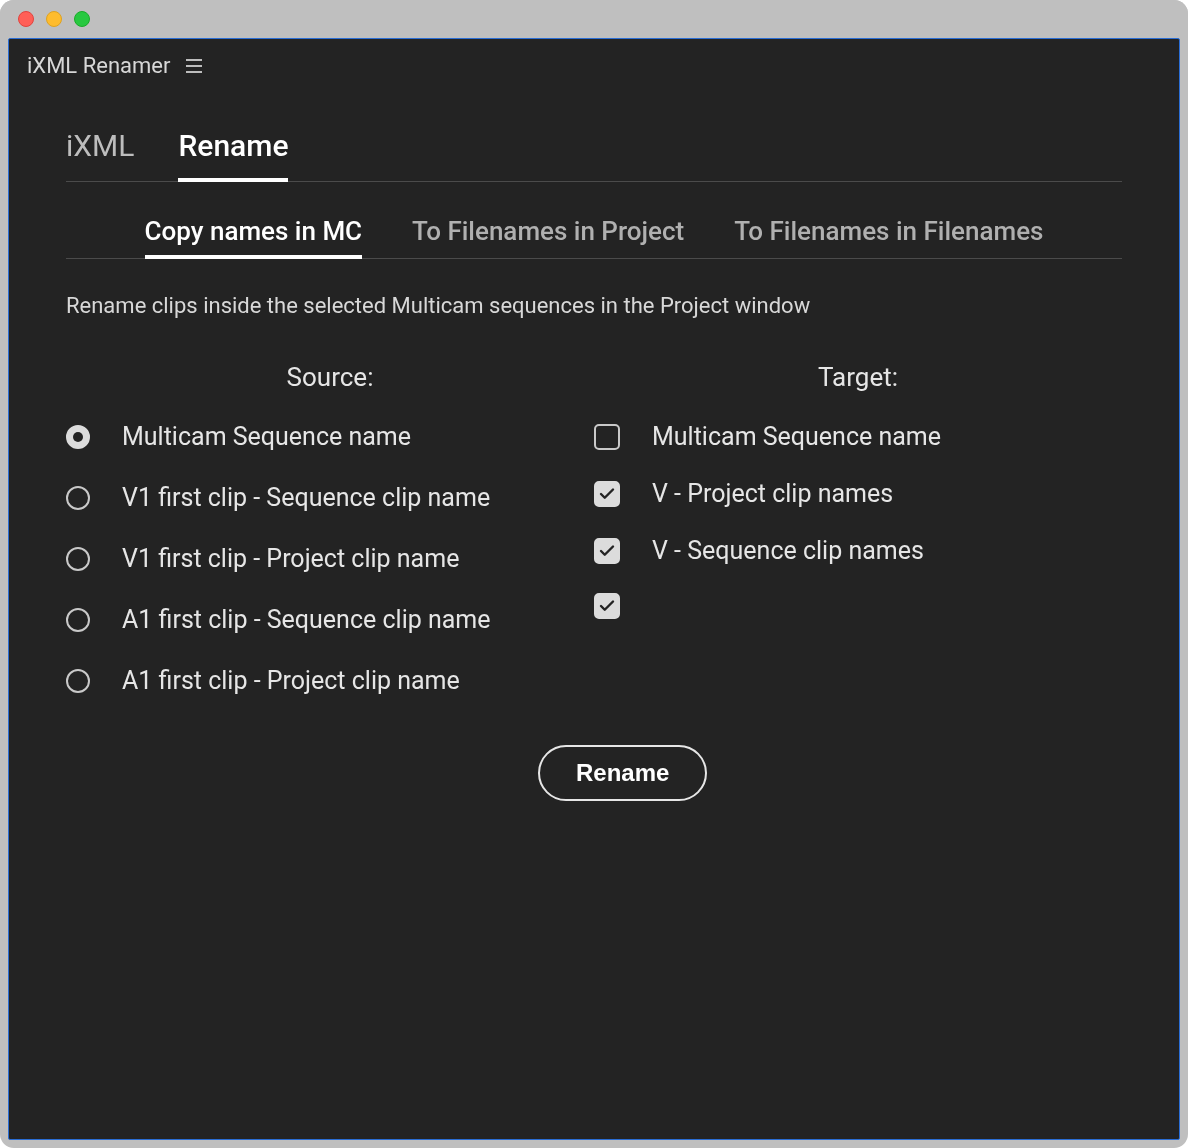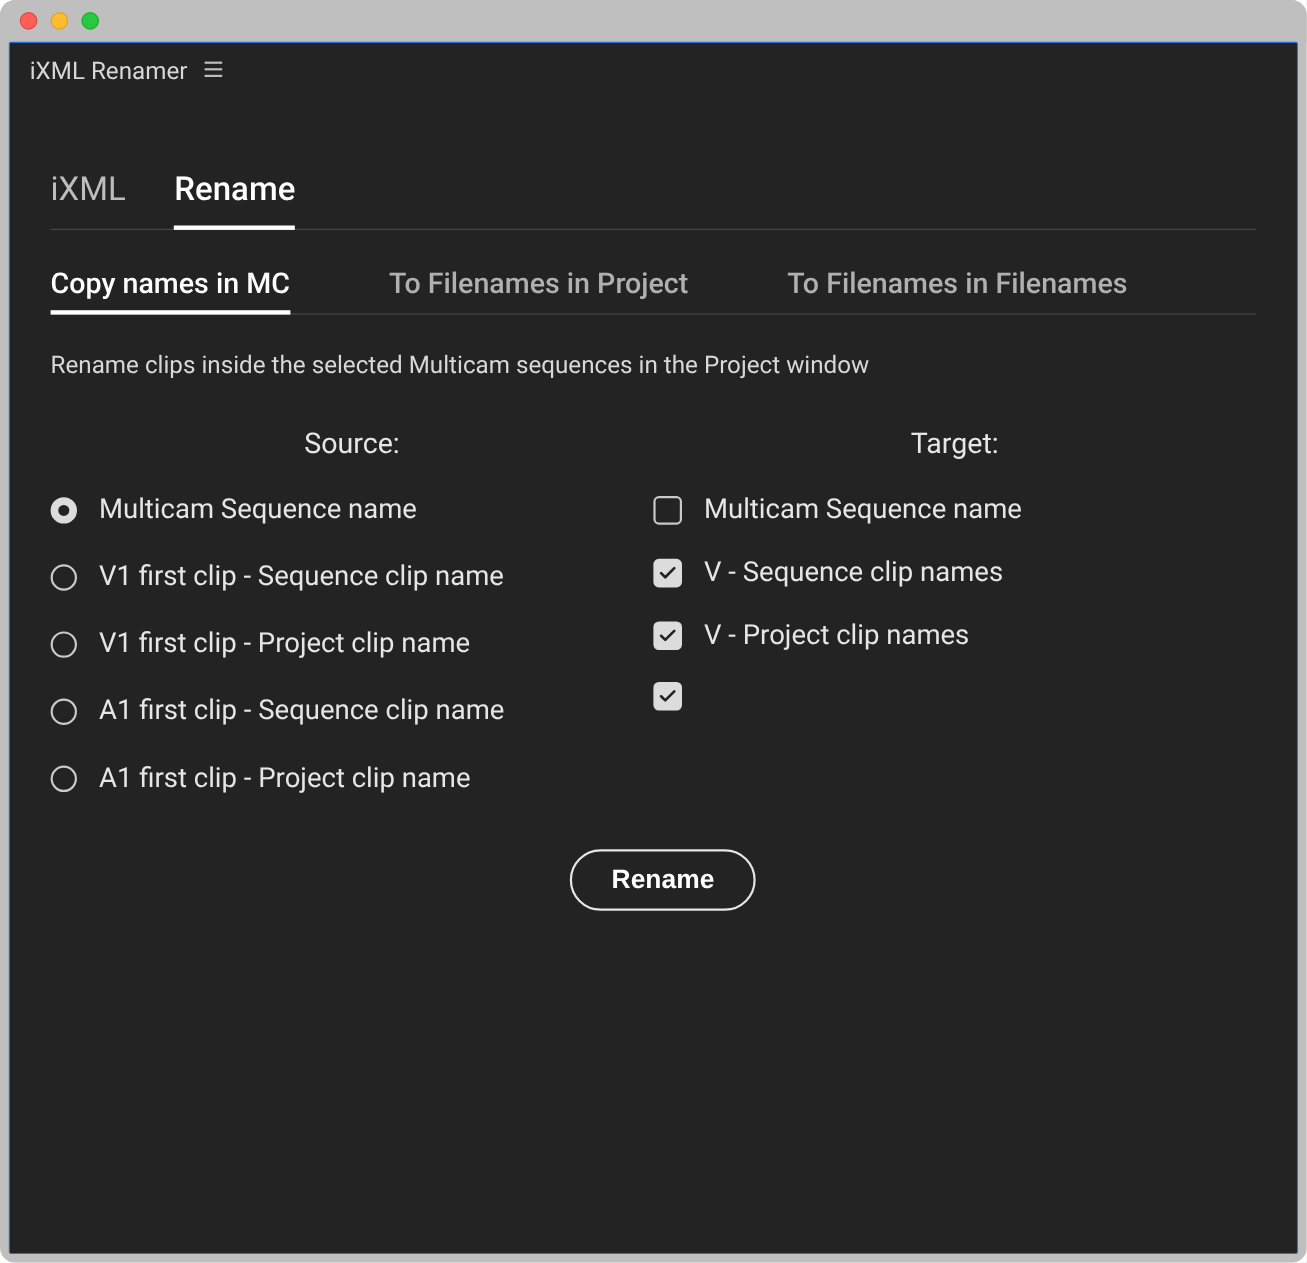--- a/index.html
+++ b/index.html
@@ -26,49 +26,50 @@
     margin: 0 8px 8px 8px;
     flex: 1;
     background: #232323;
     border: 1.5px solid #2a6dd4;
     border-radius: 2px;
     color: #e6e6e6;
     display: flex; flex-direction: column;
     overflow: hidden;
   }
   .panel-header {
-    display: flex; align-items: flex-start;
+    display: flex; align-items: center;
     padding: 14px 18px 50px 18px;
     gap: 14px;
   }
   .panel-title { font-size: 22px; color: #d7d7d7; font-weight: 400; }
   .hamburger {
     display: inline-flex; flex-direction: column; gap: 4px;
     justify-content: center; align-items: center;
     width: 20px; height: 20px; cursor: pointer;
   }
   .hamburger span { display: block; width: 16px; height: 2px; background: #bdbdbd; }
-  .main { padding: 0 37px; margin-top: 27px; }
+  .main { padding: 0 57px; }
   .tabs-primary {
     display: flex; gap: 44px;
     border-bottom: 1px solid #4b4b4b;
   }
   .tab-primary {
     font-size: 30px; color: #bdbdbd; padding-bottom: 18px;
     cursor: pointer; position: relative;
   }
   .tab-primary.active { color: #ffffff; font-weight: 500; }
   .tab-primary.active::after {
     content: ""; position: absolute; left: 0; right: 0; bottom: -1px;
     height: 4px; background: #fff;
   }
   .tabs-secondary {
-    display: flex; gap: 90px;
+    display: flex; gap: 50px;
     border-bottom: 1px solid #4b4b4b;
     margin-top: 34px;
+    justify-content: center;
   }
   .tab-secondary {
     font-size: 26px; color: #b0b0b0; padding-bottom: 12px;
     cursor: pointer; position: relative; white-space: nowrap;
     font-weight: 500;
   }
   .tab-secondary.active { color: #ffffff; }
   .tab-secondary.active::after {
     content: ""; position: absolute; left: 0; right: 0; bottom: -1px;
     height: 4px; background: #fff;
@@ -76,21 +77,21 @@
   .description {
     font-size: 22px; color: #d8d8d8; margin-top: 34px;
     font-weight: 400;
   }
   .columns {
     display: flex; margin-top: 44px; gap: 0;
   }
   .col { flex: 0 0 50%; text-align: center; }
   .col-heading { font-size: 26px; color: #e6e6e6; margin-bottom: 30px; font-weight: 400; }
   .option-row {
-    display: flex; align-items: center; gap: 20px;
+    display: flex; align-items: center; gap: 32px;
     margin-bottom: 32px;
   }
   .option-row .lbl { font-size: 25px; color: #e6e6e6; }
   .option-row.cb { margin-bottom: 28px; }
   
   .radio {
     width: 24px; height: 24px; border-radius: 50%;
     border: 2.5px solid #c9c9c9;
     display: inline-flex; align-items: center; justify-content: center;
     flex-shrink: 0; cursor: pointer; background: transparent;
@@ -205,29 +206,29 @@
               
             </span>
             <span class="lbl">Multicam Sequence name</span>
           </div>
           <div class="option-row cb">
             <span class="checkbox checked">
               <svg width="18" height="18" viewBox="0 0 24 24" fill="none">
                   <path d="M4 12l5 5L20 6" stroke="#232323" stroke-width="3.2" stroke-linecap="round" stroke-linejoin="round"></path>
                 </svg>
             </span>
-            <span class="lbl">V - Sequence clip names</span>
+            <span class="lbl">V - Project clip names</span>
           </div>
           <div class="option-row cb">
             <span class="checkbox checked">
               <svg width="18" height="18" viewBox="0 0 24 24" fill="none">
                   <path d="M4 12l5 5L20 6" stroke="#232323" stroke-width="3.2" stroke-linecap="round" stroke-linejoin="round"></path>
                 </svg>
             </span>
-            <span class="lbl">V - Project clip names</span>
+            <span class="lbl">V - Sequence clip names</span>
           </div>
           <div class="option-row cb">
             <span class="checkbox checked">
               <svg width="18" height="18" viewBox="0 0 24 24" fill="none">
                   <path d="M4 12l5 5L20 6" stroke="#232323" stroke-width="3.2" stroke-linecap="round" stroke-linejoin="round"></path>
                 </svg>
             </span>
           </div>
         </div>
       </div>

